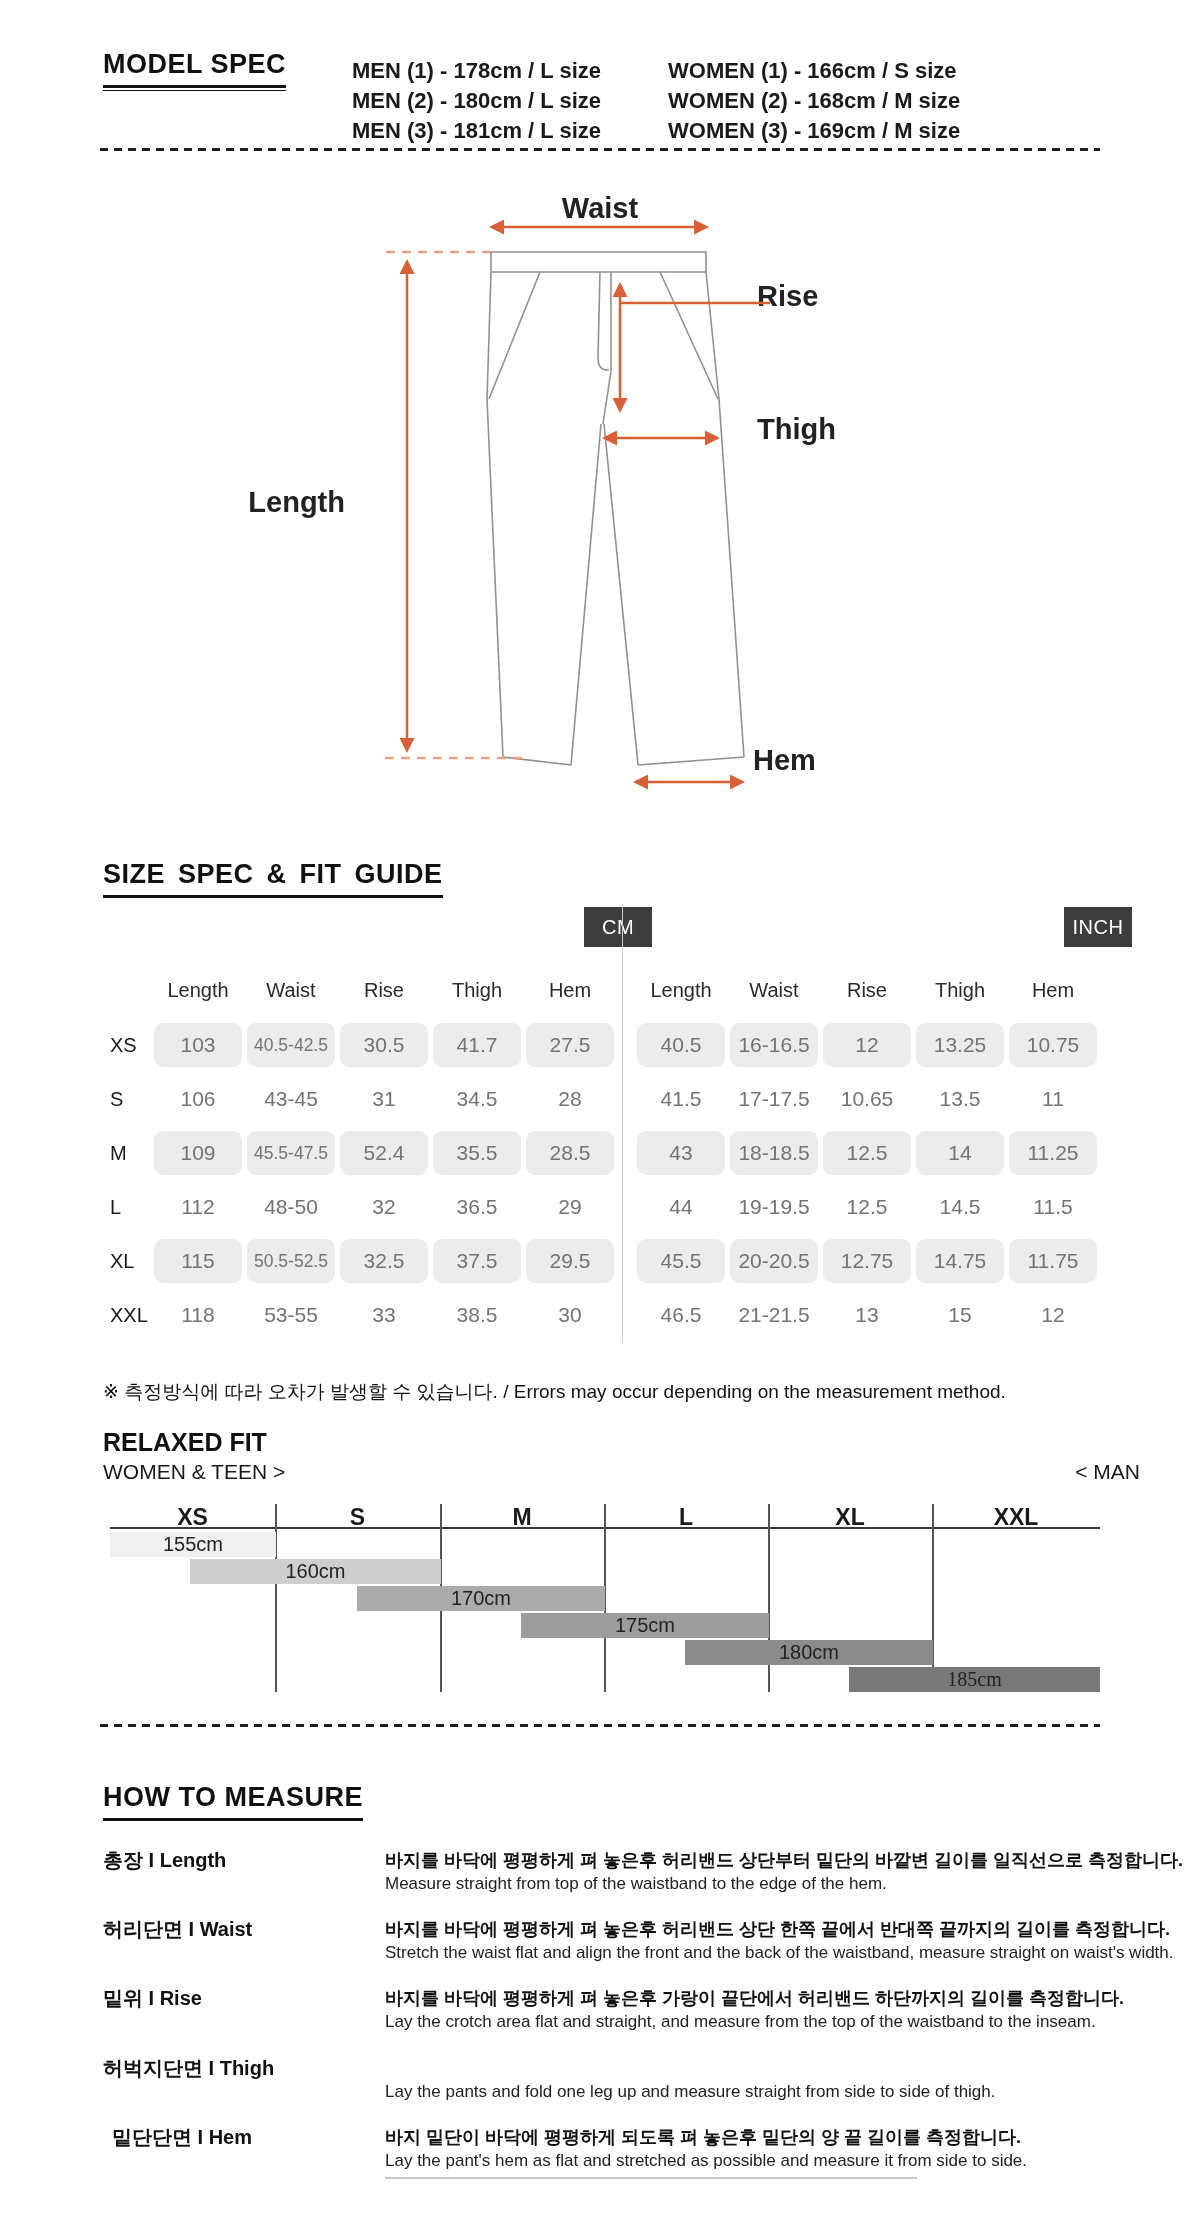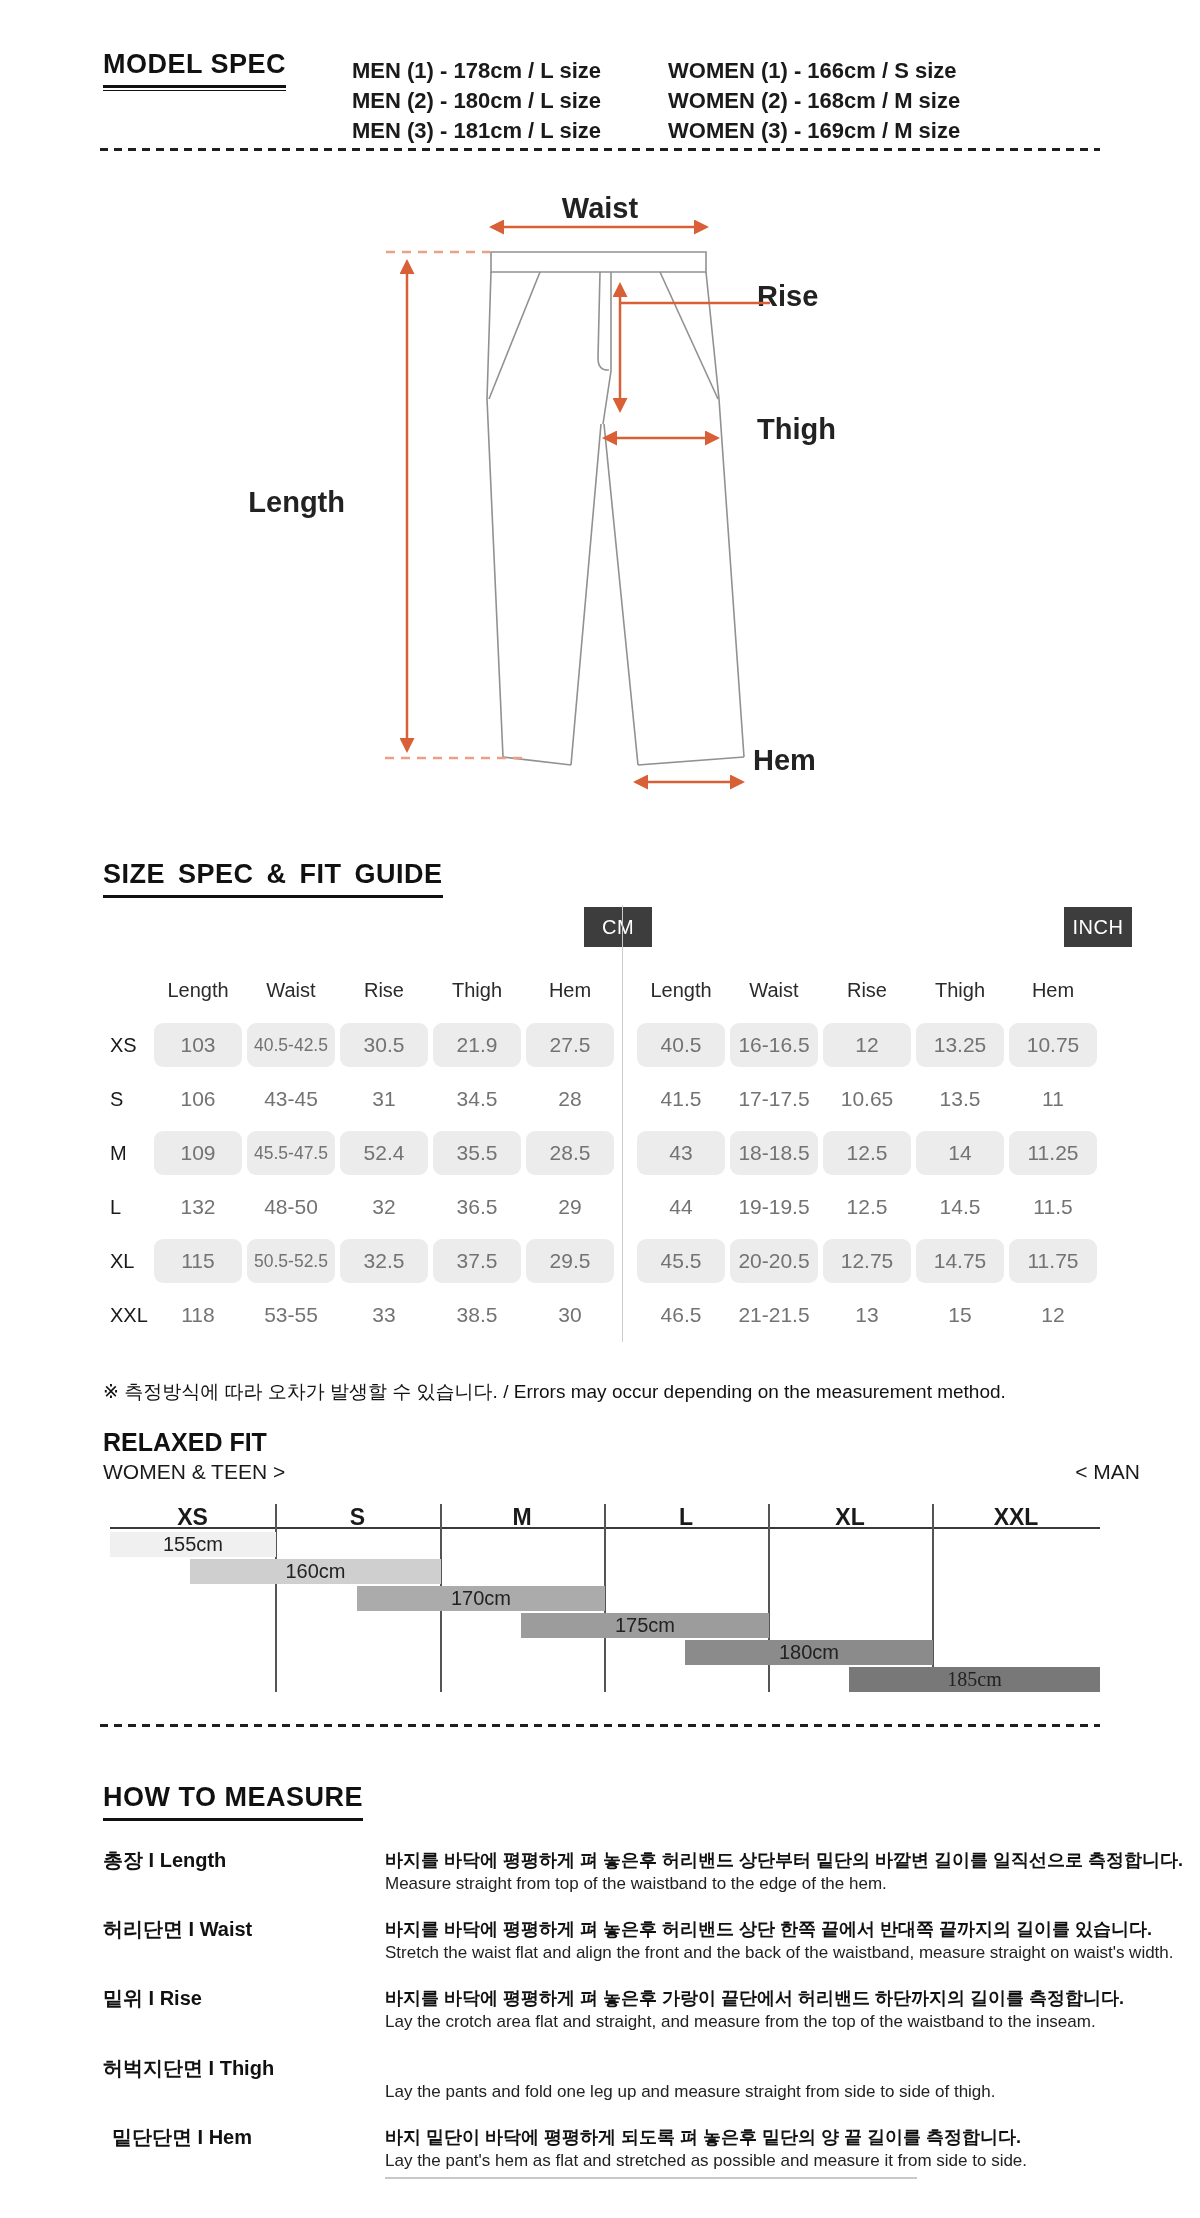--- a/index.html
+++ b/index.html
@@ -107,39 +107,39 @@
     <div class="hcell">Length</div>
     <div class="hcell">Waist</div>
     <div class="hcell">Rise</div>
     <div class="hcell">Thigh</div>
     <div class="hcell">Hem</div>
 
     <div class="scell">XS</div>
     <div class="vcell shade">103</div>
     <div class="vcell shade small">40.5-42.5</div>
     <div class="vcell shade">30.5</div>
-    <div class="vcell shade">21.9</div>
+    <div class="vcell shade">41.7</div>
     <div class="vcell shade">27.5</div>
 
     <div class="scell">S</div>
     <div class="vcell">106</div>
     <div class="vcell">43-45</div>
     <div class="vcell">31</div>
     <div class="vcell">34.5</div>
     <div class="vcell">28</div>
 
     <div class="scell">M</div>
     <div class="vcell shade">109</div>
     <div class="vcell shade small">45.5-47.5</div>
     <div class="vcell shade">52.4</div>
     <div class="vcell shade">35.5</div>
     <div class="vcell shade">28.5</div>
 
     <div class="scell">L</div>
-    <div class="vcell">132</div>
+    <div class="vcell">112</div>
     <div class="vcell">48-50</div>
     <div class="vcell">32</div>
     <div class="vcell">36.5</div>
     <div class="vcell">29</div>
 
     <div class="scell">XL</div>
     <div class="vcell shade">115</div>
     <div class="vcell shade small">50.5-52.5</div>
     <div class="vcell shade">32.5</div>
     <div class="vcell shade">37.5</div>
@@ -238,21 +238,21 @@
 
   <div class="dash-div abs" style="left:100px;top:1724px;width:1000px;"></div>
 
   <div class="h1 abs" style="left:103px;top:1782px;">HOW TO MEASURE</div>
 
   <div class="m-label abs" style="left:103px;top:1847px;">총장 I Length</div>
   <div class="m-kr abs" style="left:385px;top:1848px;">바지를 바닥에 평평하게 펴 놓은후 허리밴드 상단부터 밑단의 바깥변 길이를 일직선으로 측정합니다.</div>
   <div class="m-en abs" style="left:385px;top:1874px;">Measure straight from top of the waistband to the edge of the hem.</div>
 
   <div class="m-label abs" style="left:103px;top:1916px;">허리단면 I Waist</div>
-  <div class="m-kr abs" style="left:385px;top:1917px;">바지를 바닥에 평평하게 펴 놓은후 허리밴드 상단 한쪽 끝에서 반대쪽 끝까지의 길이를 있습니다.</div>
+  <div class="m-kr abs" style="left:385px;top:1917px;">바지를 바닥에 평평하게 펴 놓은후 허리밴드 상단 한쪽 끝에서 반대쪽 끝까지의 길이를 측정합니다.</div>
   <div class="m-en abs" style="left:385px;top:1943px;">Stretch the waist flat and align the front and the back of the waistband, measure straight on waist's width.</div>
 
   <div class="m-label abs" style="left:103px;top:1985px;">밑위 I Rise</div>
   <div class="m-kr abs" style="left:385px;top:1986px;">바지를 바닥에 평평하게 펴 놓은후 가랑이 끝단에서 허리밴드 하단까지의 길이를 측정합니다.</div>
   <div class="m-en abs" style="left:385px;top:2012px;">Lay the crotch area flat and straight, and measure from the top of the waistband to the inseam.</div>
 
   <div class="m-label abs" style="left:103px;top:2055px;">허벅지단면 I Thigh</div>
   <div class="m-en abs" style="left:385px;top:2082px;">Lay the pants and fold one leg up and measure straight from side to side of thigh.</div>
 
   <div class="m-label abs" style="left:112px;top:2124px;">밑단단면 I Hem</div>

